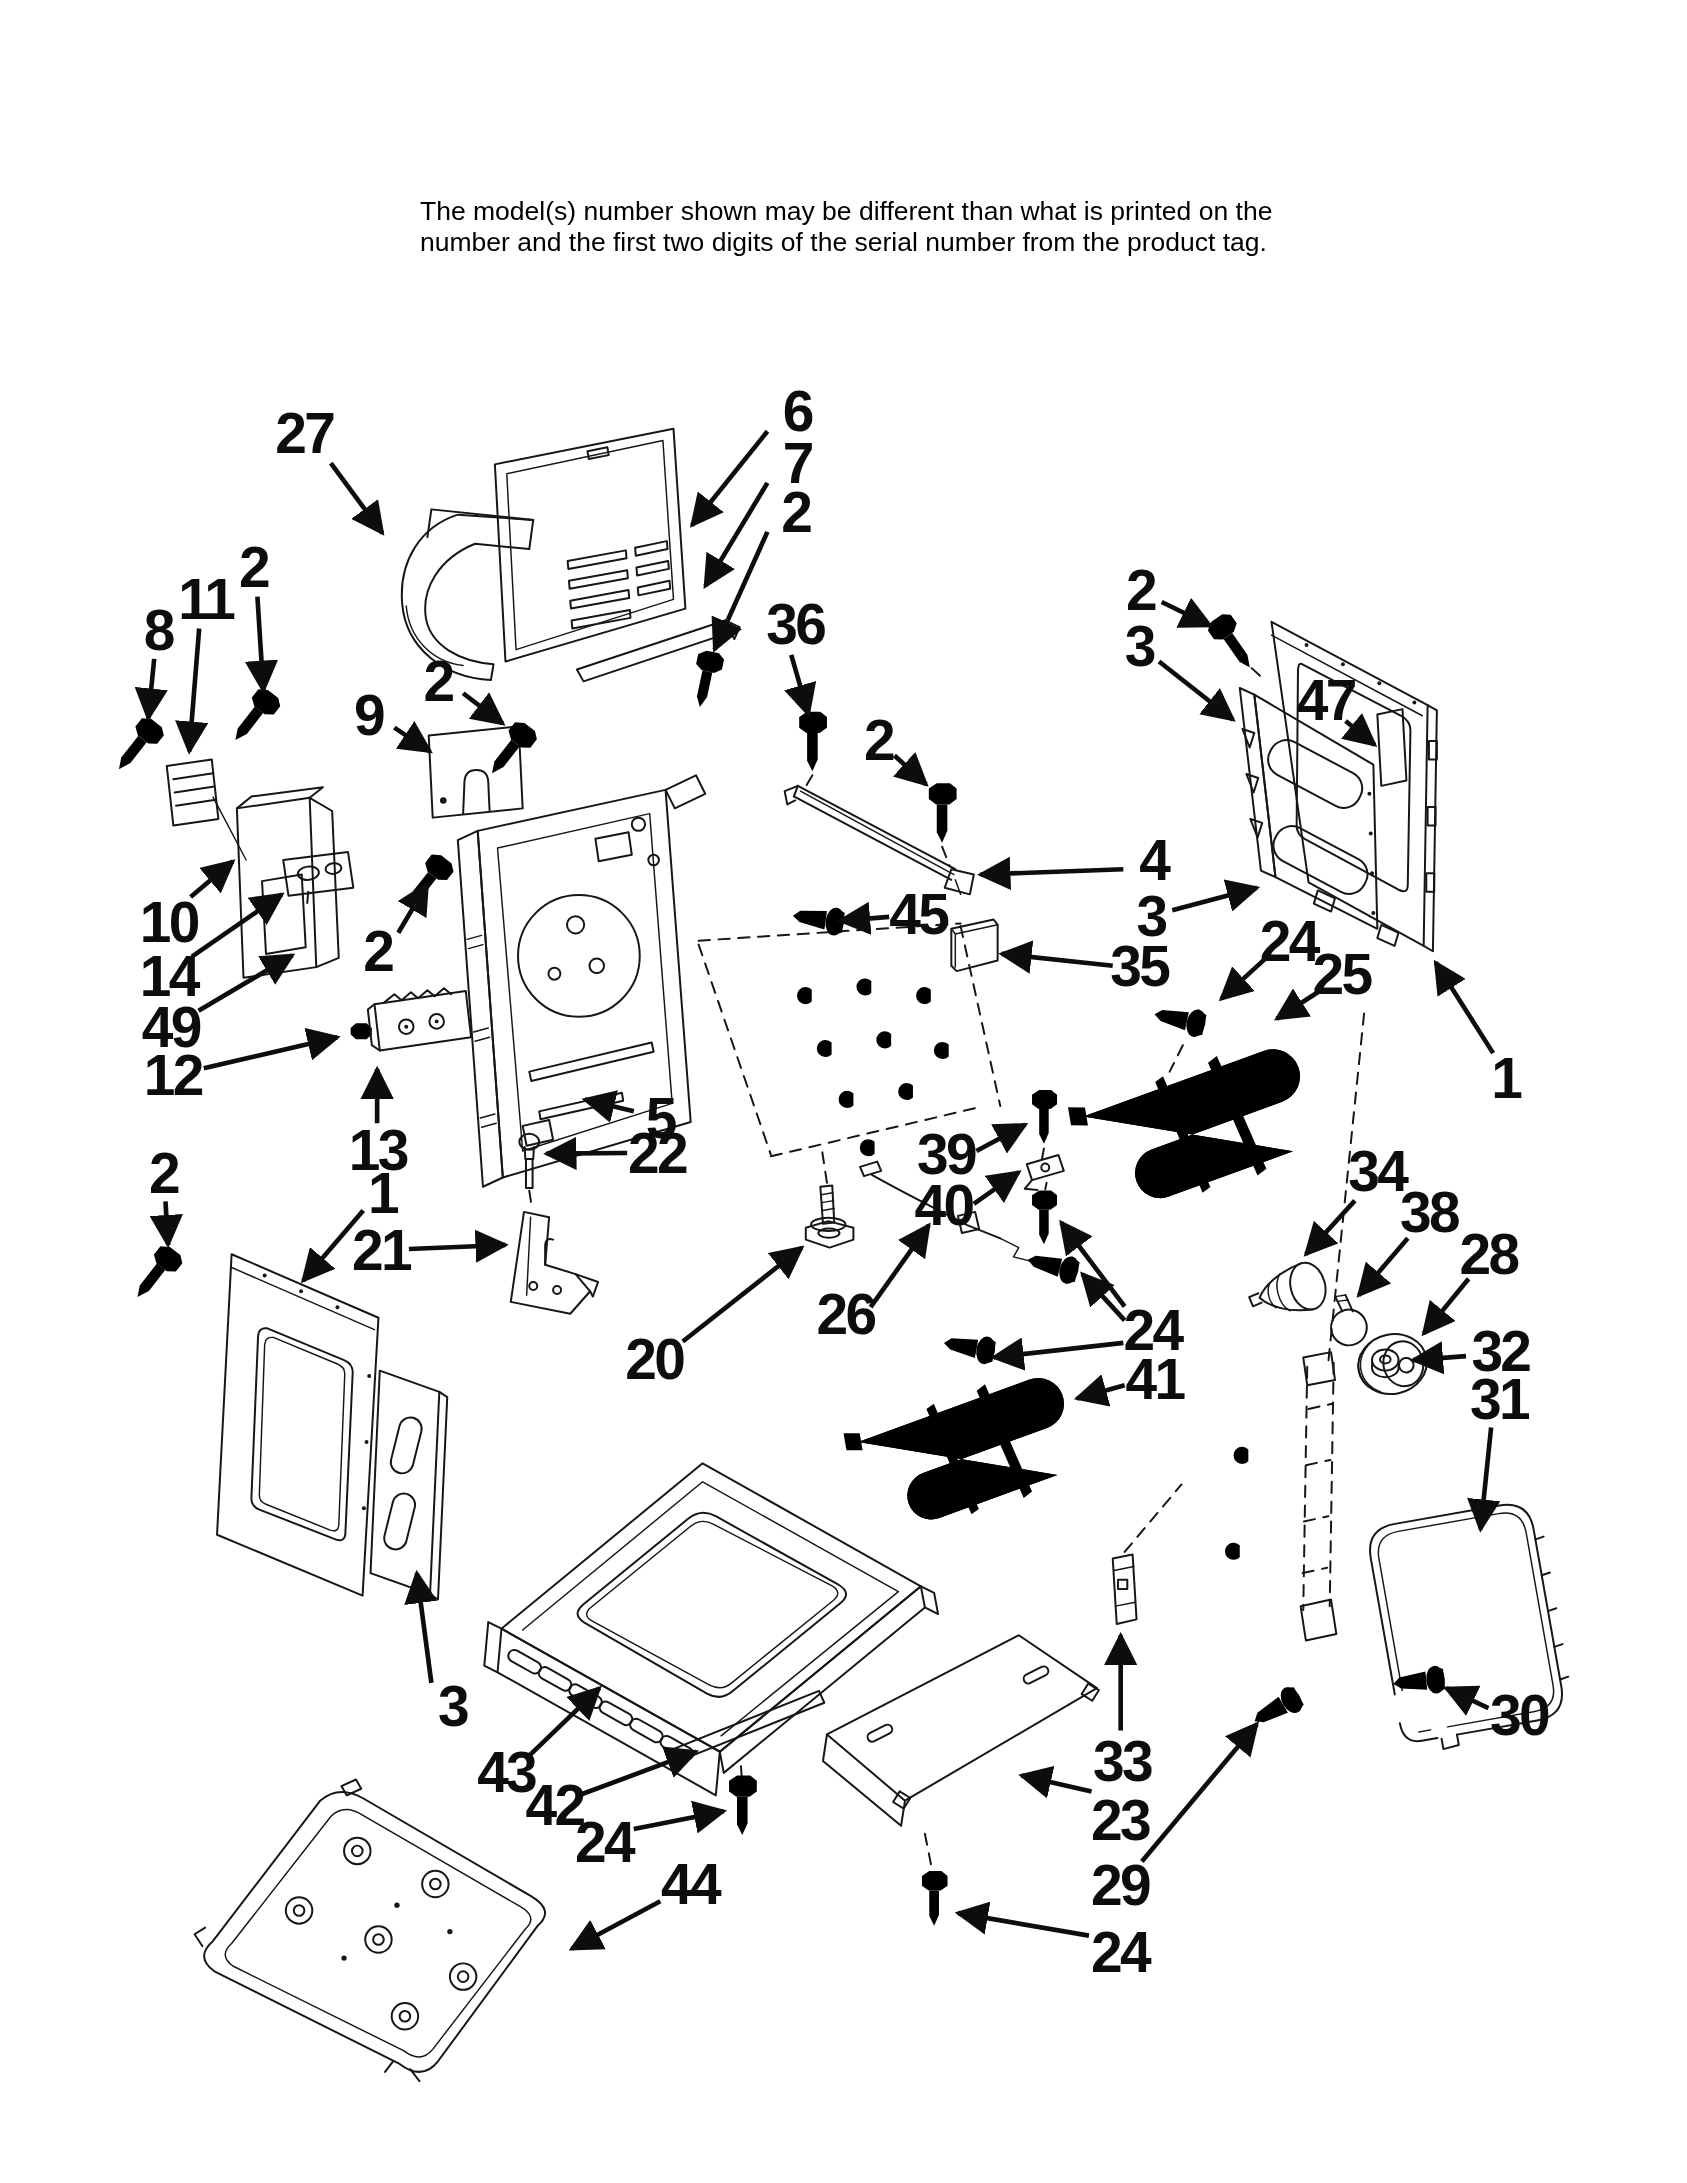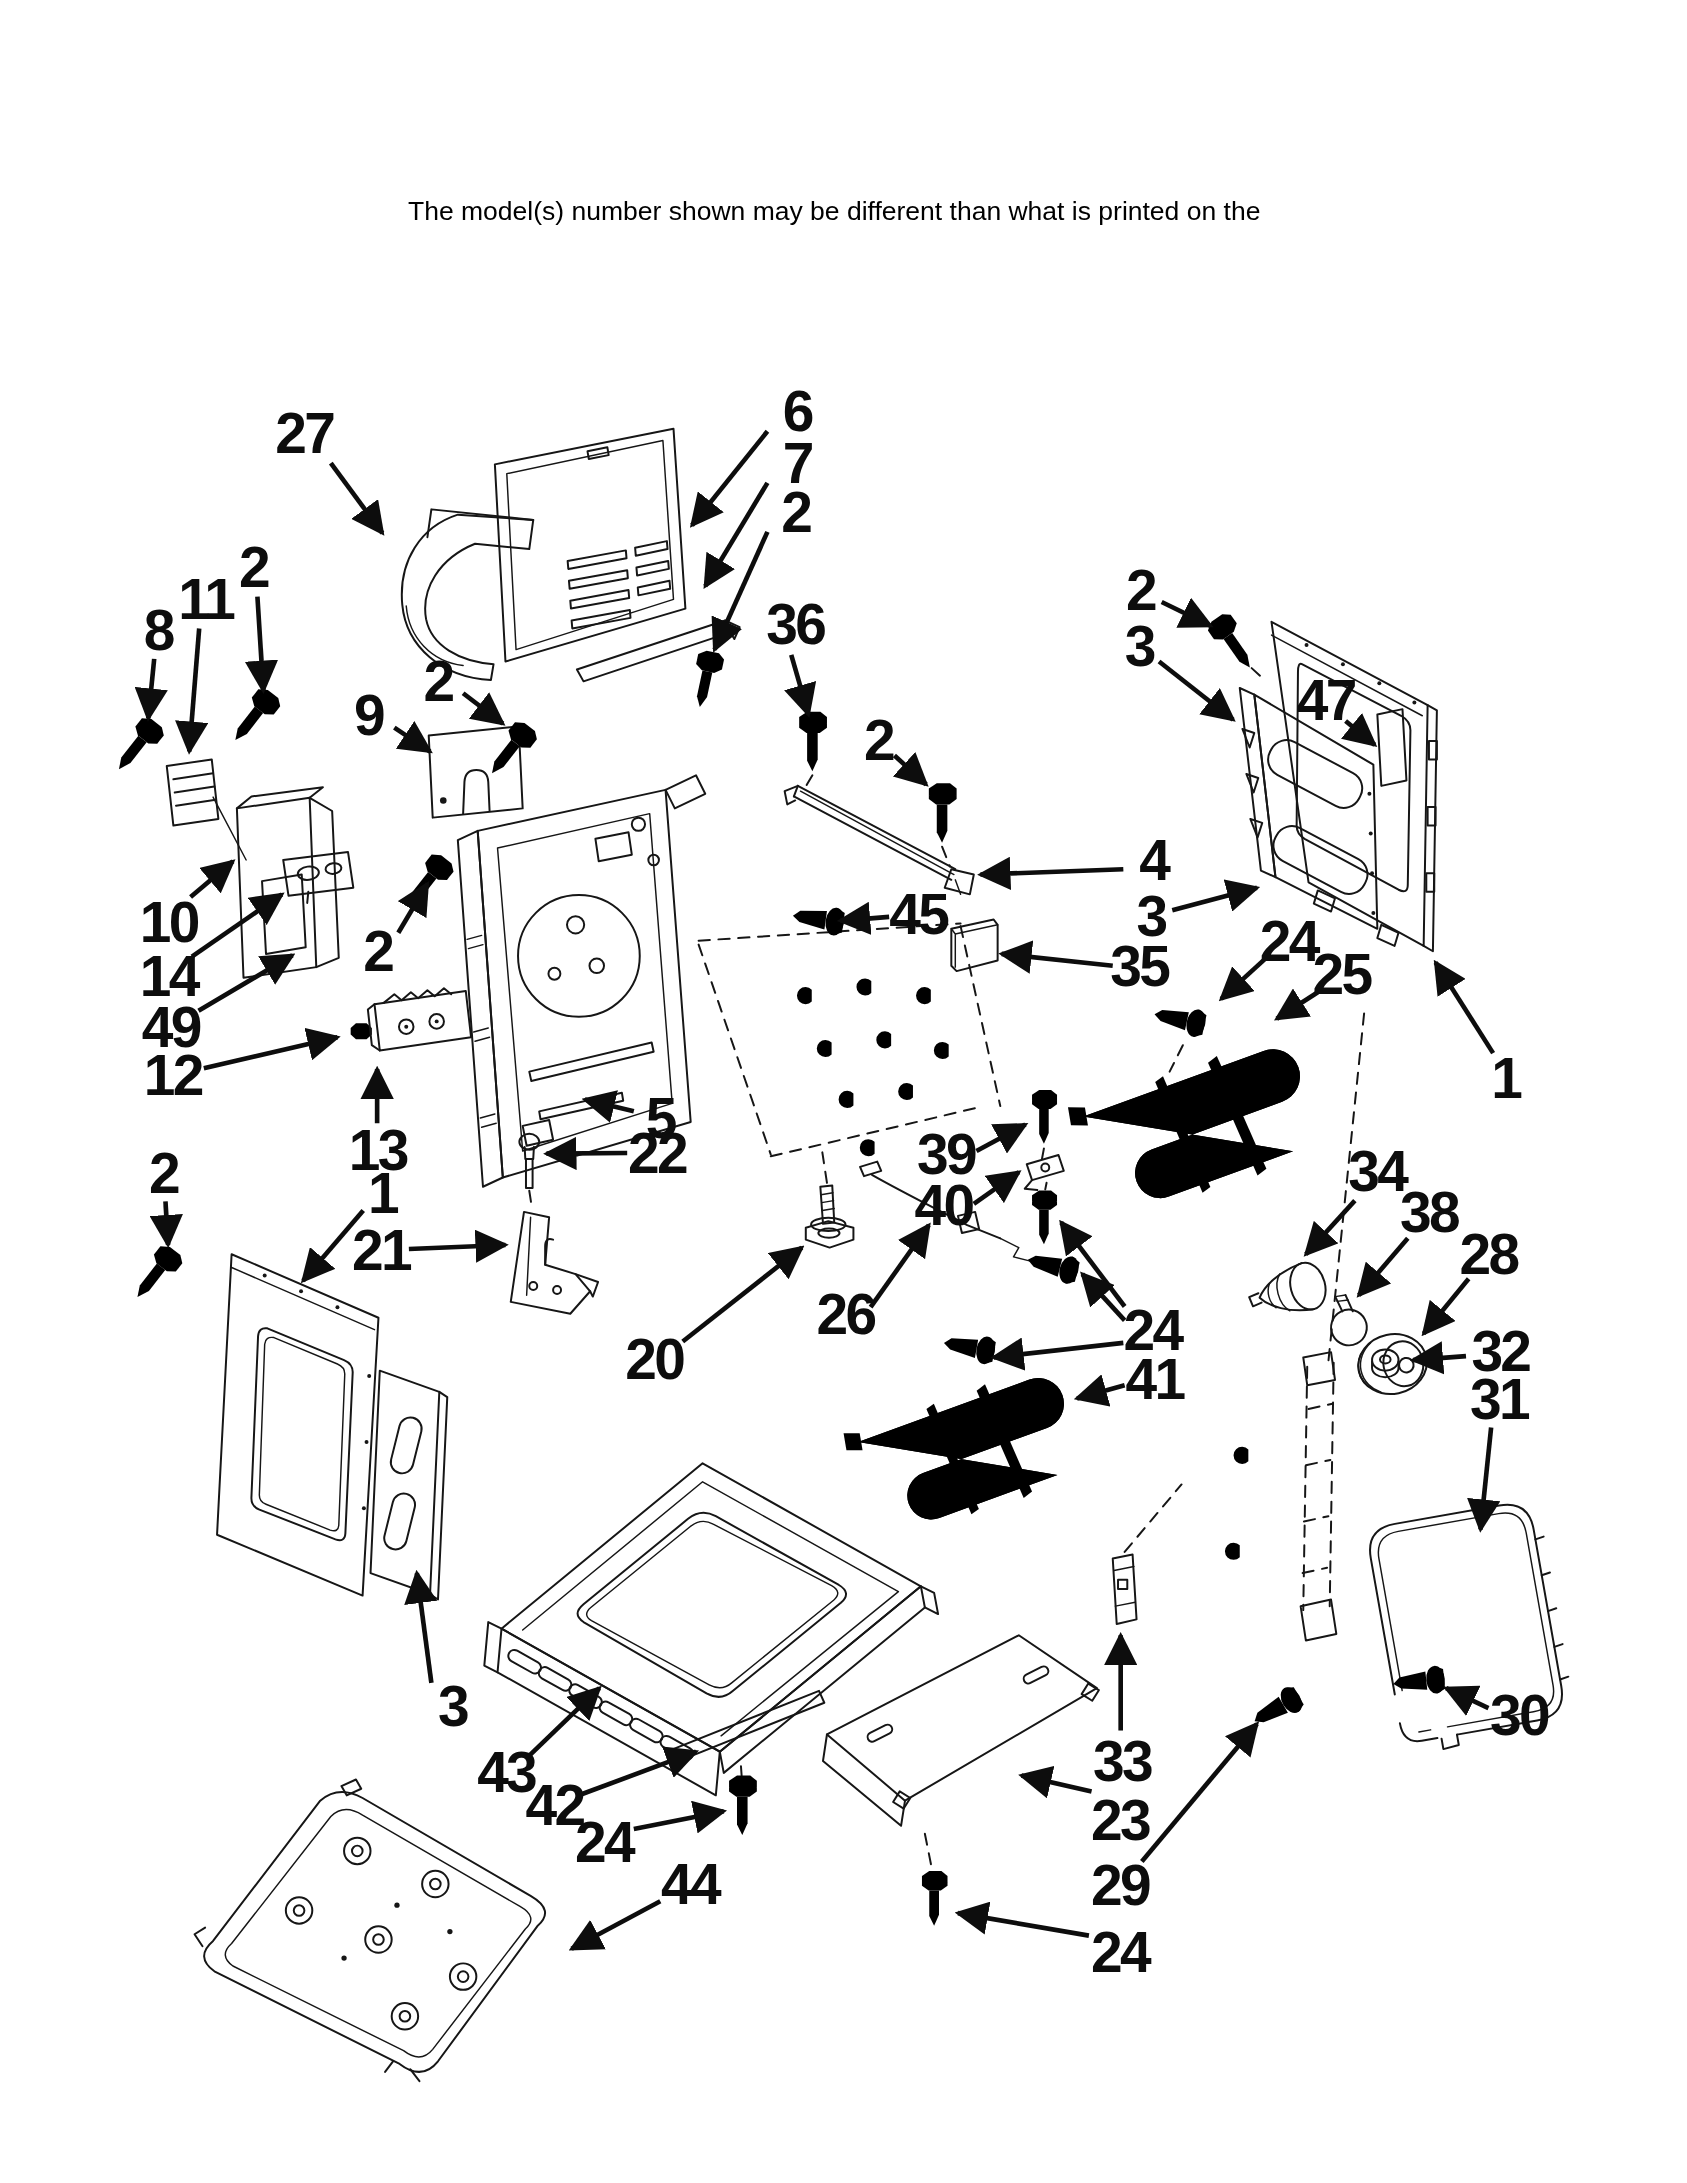--- a/index.html
+++ b/index.html
@@ -1,34 +1,35 @@
 <!DOCTYPE html>
 <html style="font-size:10.6px"><head>
 <meta charset="utf-8">
 <style>
   html,body{margin:0;padding:0;background:#ffffff;}
   body{width:1687px;height:2183px;position:relative;font-family:"Liberation Sans",sans-serif;}
-  .disclaimer{position:absolute;left:408px;top:196px;width:887px;color:#000;}
+  .disclaimer{position:absolute;left:420px;top:196px;width:887px;color:#000;}
   .disclaimer p{margin:0;font-size:26.5px;line-height:31px;font-weight:400;letter-spacing:0;}
   svg.diagram{position:absolute;left:0;top:0;width:1687px;height:2183px;}
   
   .parts path,.parts line,.parts circle,.parts ellipse,.parts rect,.parts polyline,.parts polygon{
     stroke:#161616;stroke-width:3;fill:none;stroke-linecap:round;stroke-linejoin:round;}
   .parts .dash{stroke-dasharray:17 13;}
   .parts .thin{stroke-width:2.2;}
   .parts .dot{fill:#161616;stroke:none;}
   .callout-num{font-family:"Liberation Sans",sans-serif;font-weight:bold;font-size:86px;
     fill:#0d0d0d;letter-spacing:-4px;}
   .arrow{stroke:#0d0d0d;stroke-width:7;fill:none;}
 </style>
 </head>
 <body>
 
 <div class="disclaimer">
   <p>The model(s) number shown may be different than what is printed on the</p>
+  <p>number and the first two digits of the serial number from the product tag.</p>
 </div>
 
 <svg class="diagram" viewBox="0 0 2550 3300" xmlns="http://www.w3.org/2000/svg">
   <defs>
     <marker id="ah" viewBox="0 0 10 10" refX="9" refY="5" markerWidth="7.2" markerHeight="7.2" orient="auto-start-reverse">
       <path d="M0,0 L10,5 L0,10 Z" fill="#0d0d0d" stroke="none"></path>
     </marker>
     <g id="screw-v">
       <path d="M-20,-10 L-8,-18 L12,-18 L22,-10 L22,0 L10,8 L-10,8 L-20,0 Z"></path>
       <path d="M-20,0 L-20,6 L-9,14 L11,14 L22,6 L22,0"></path>

